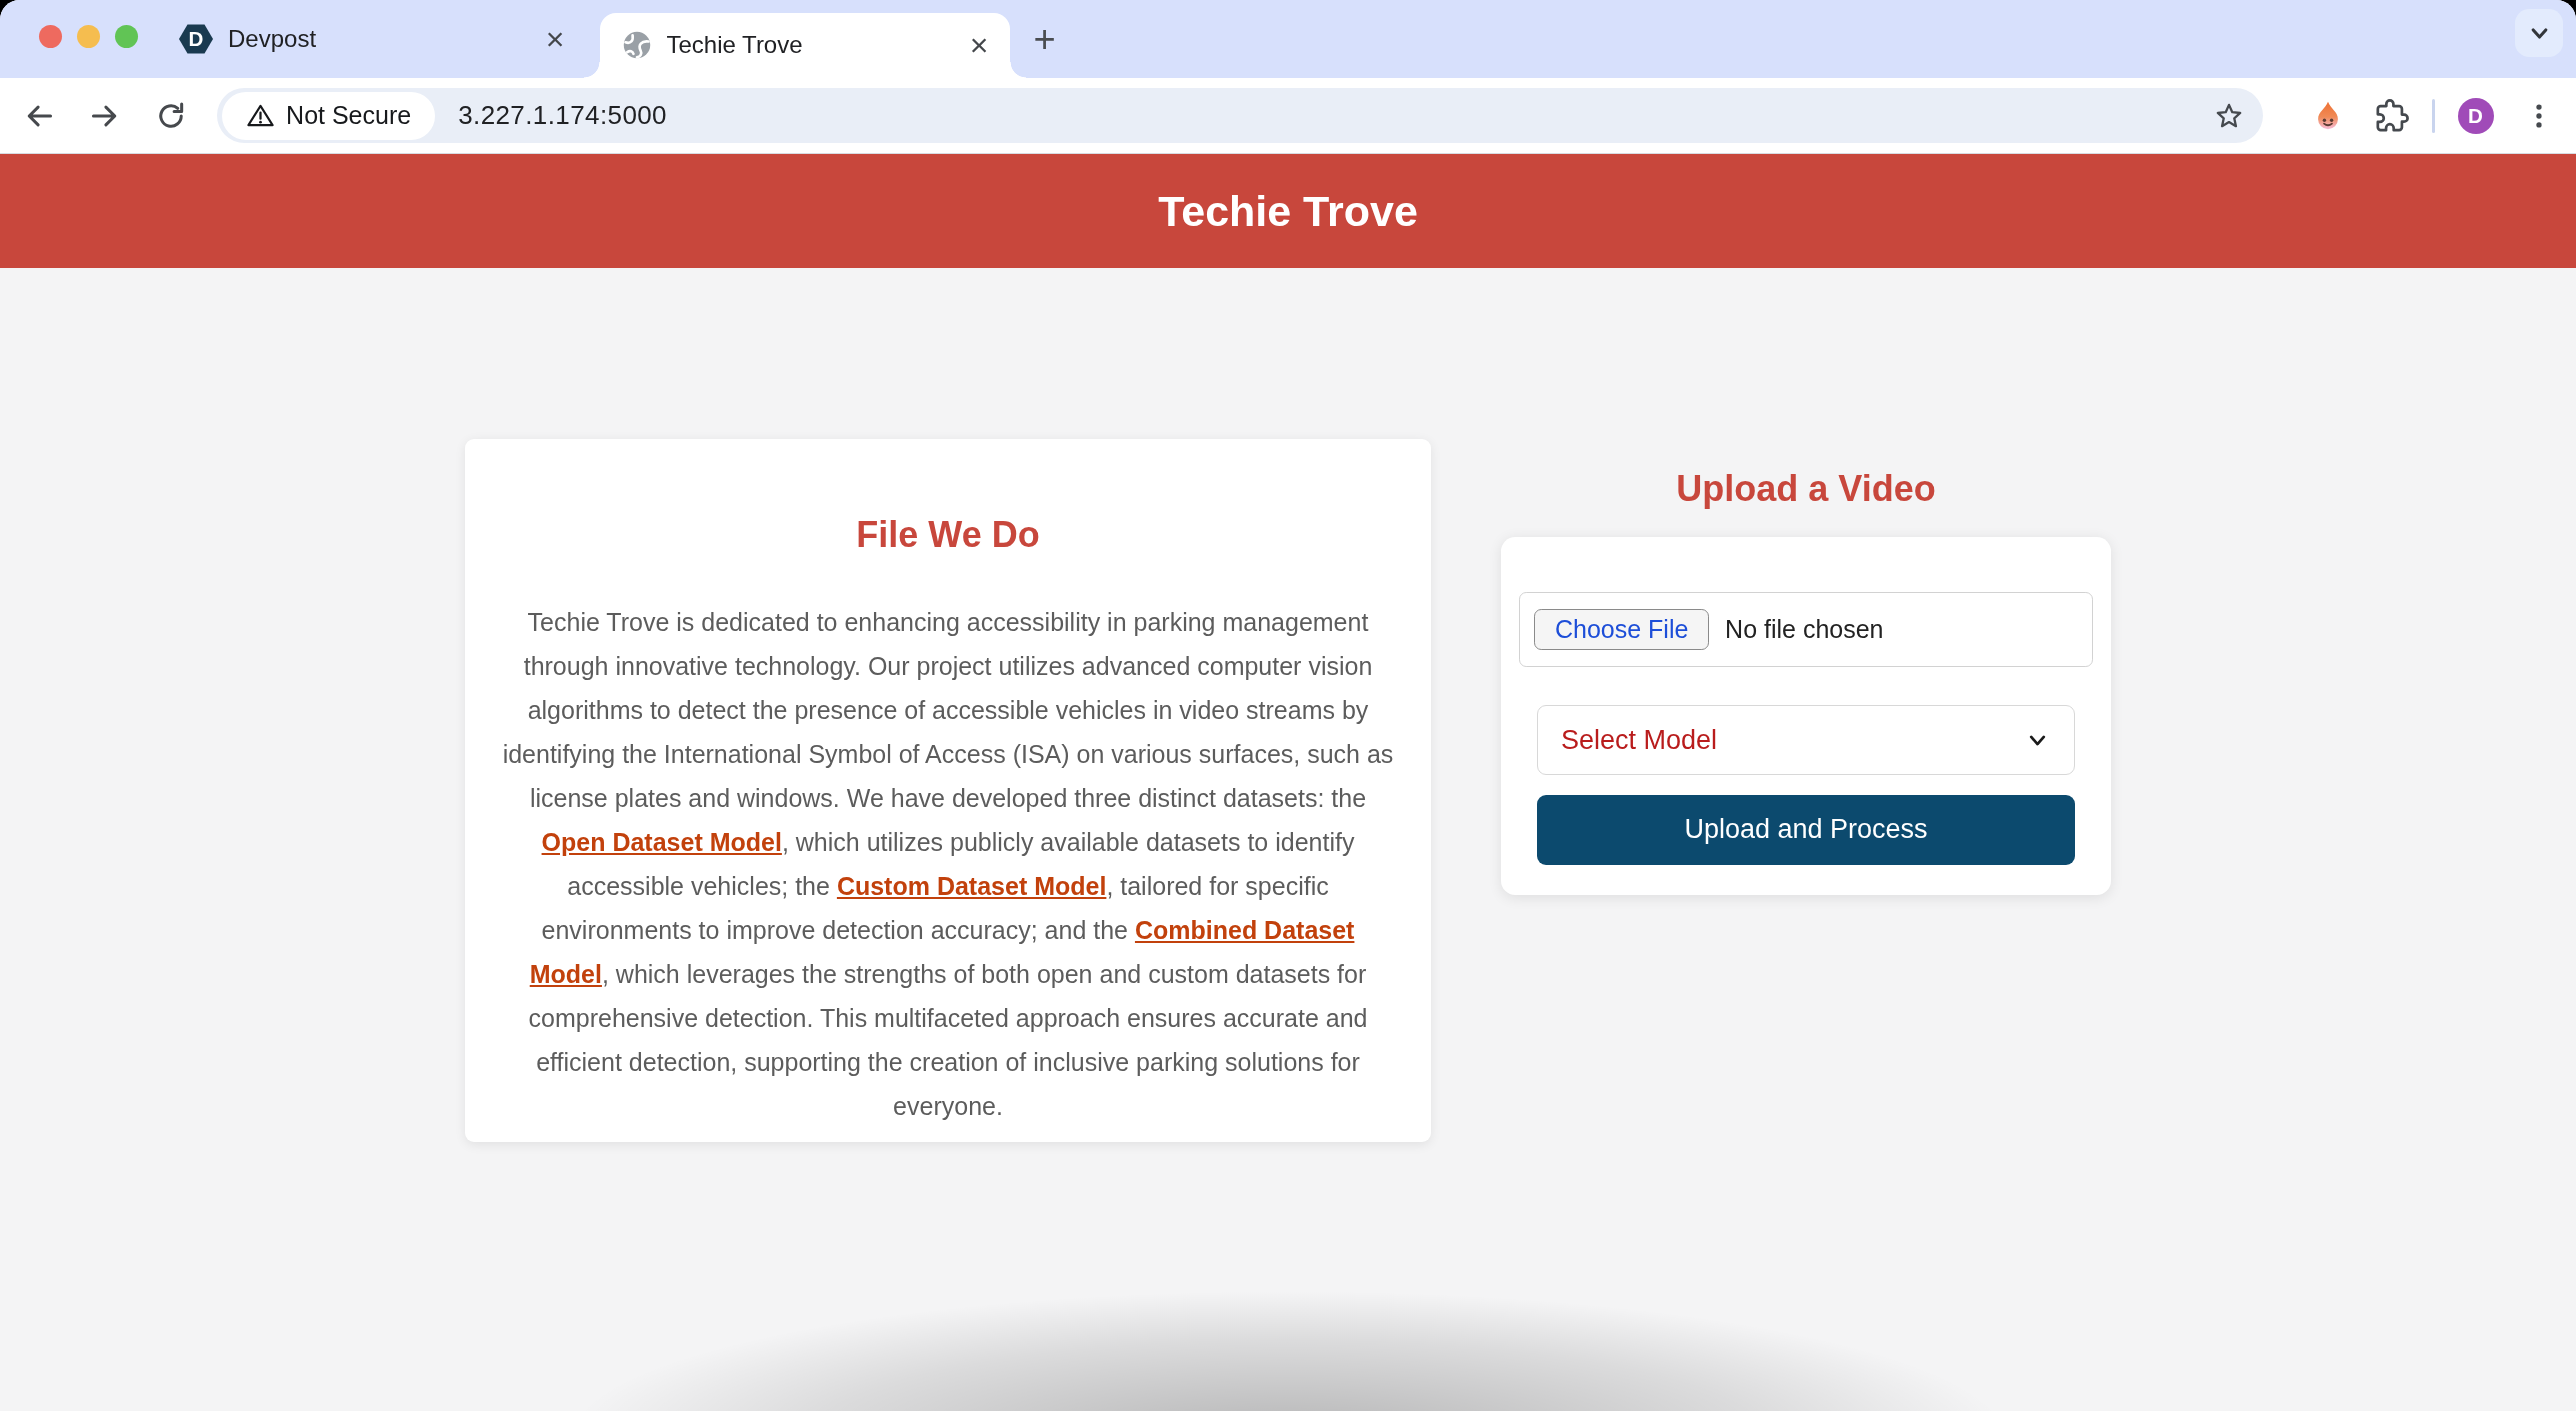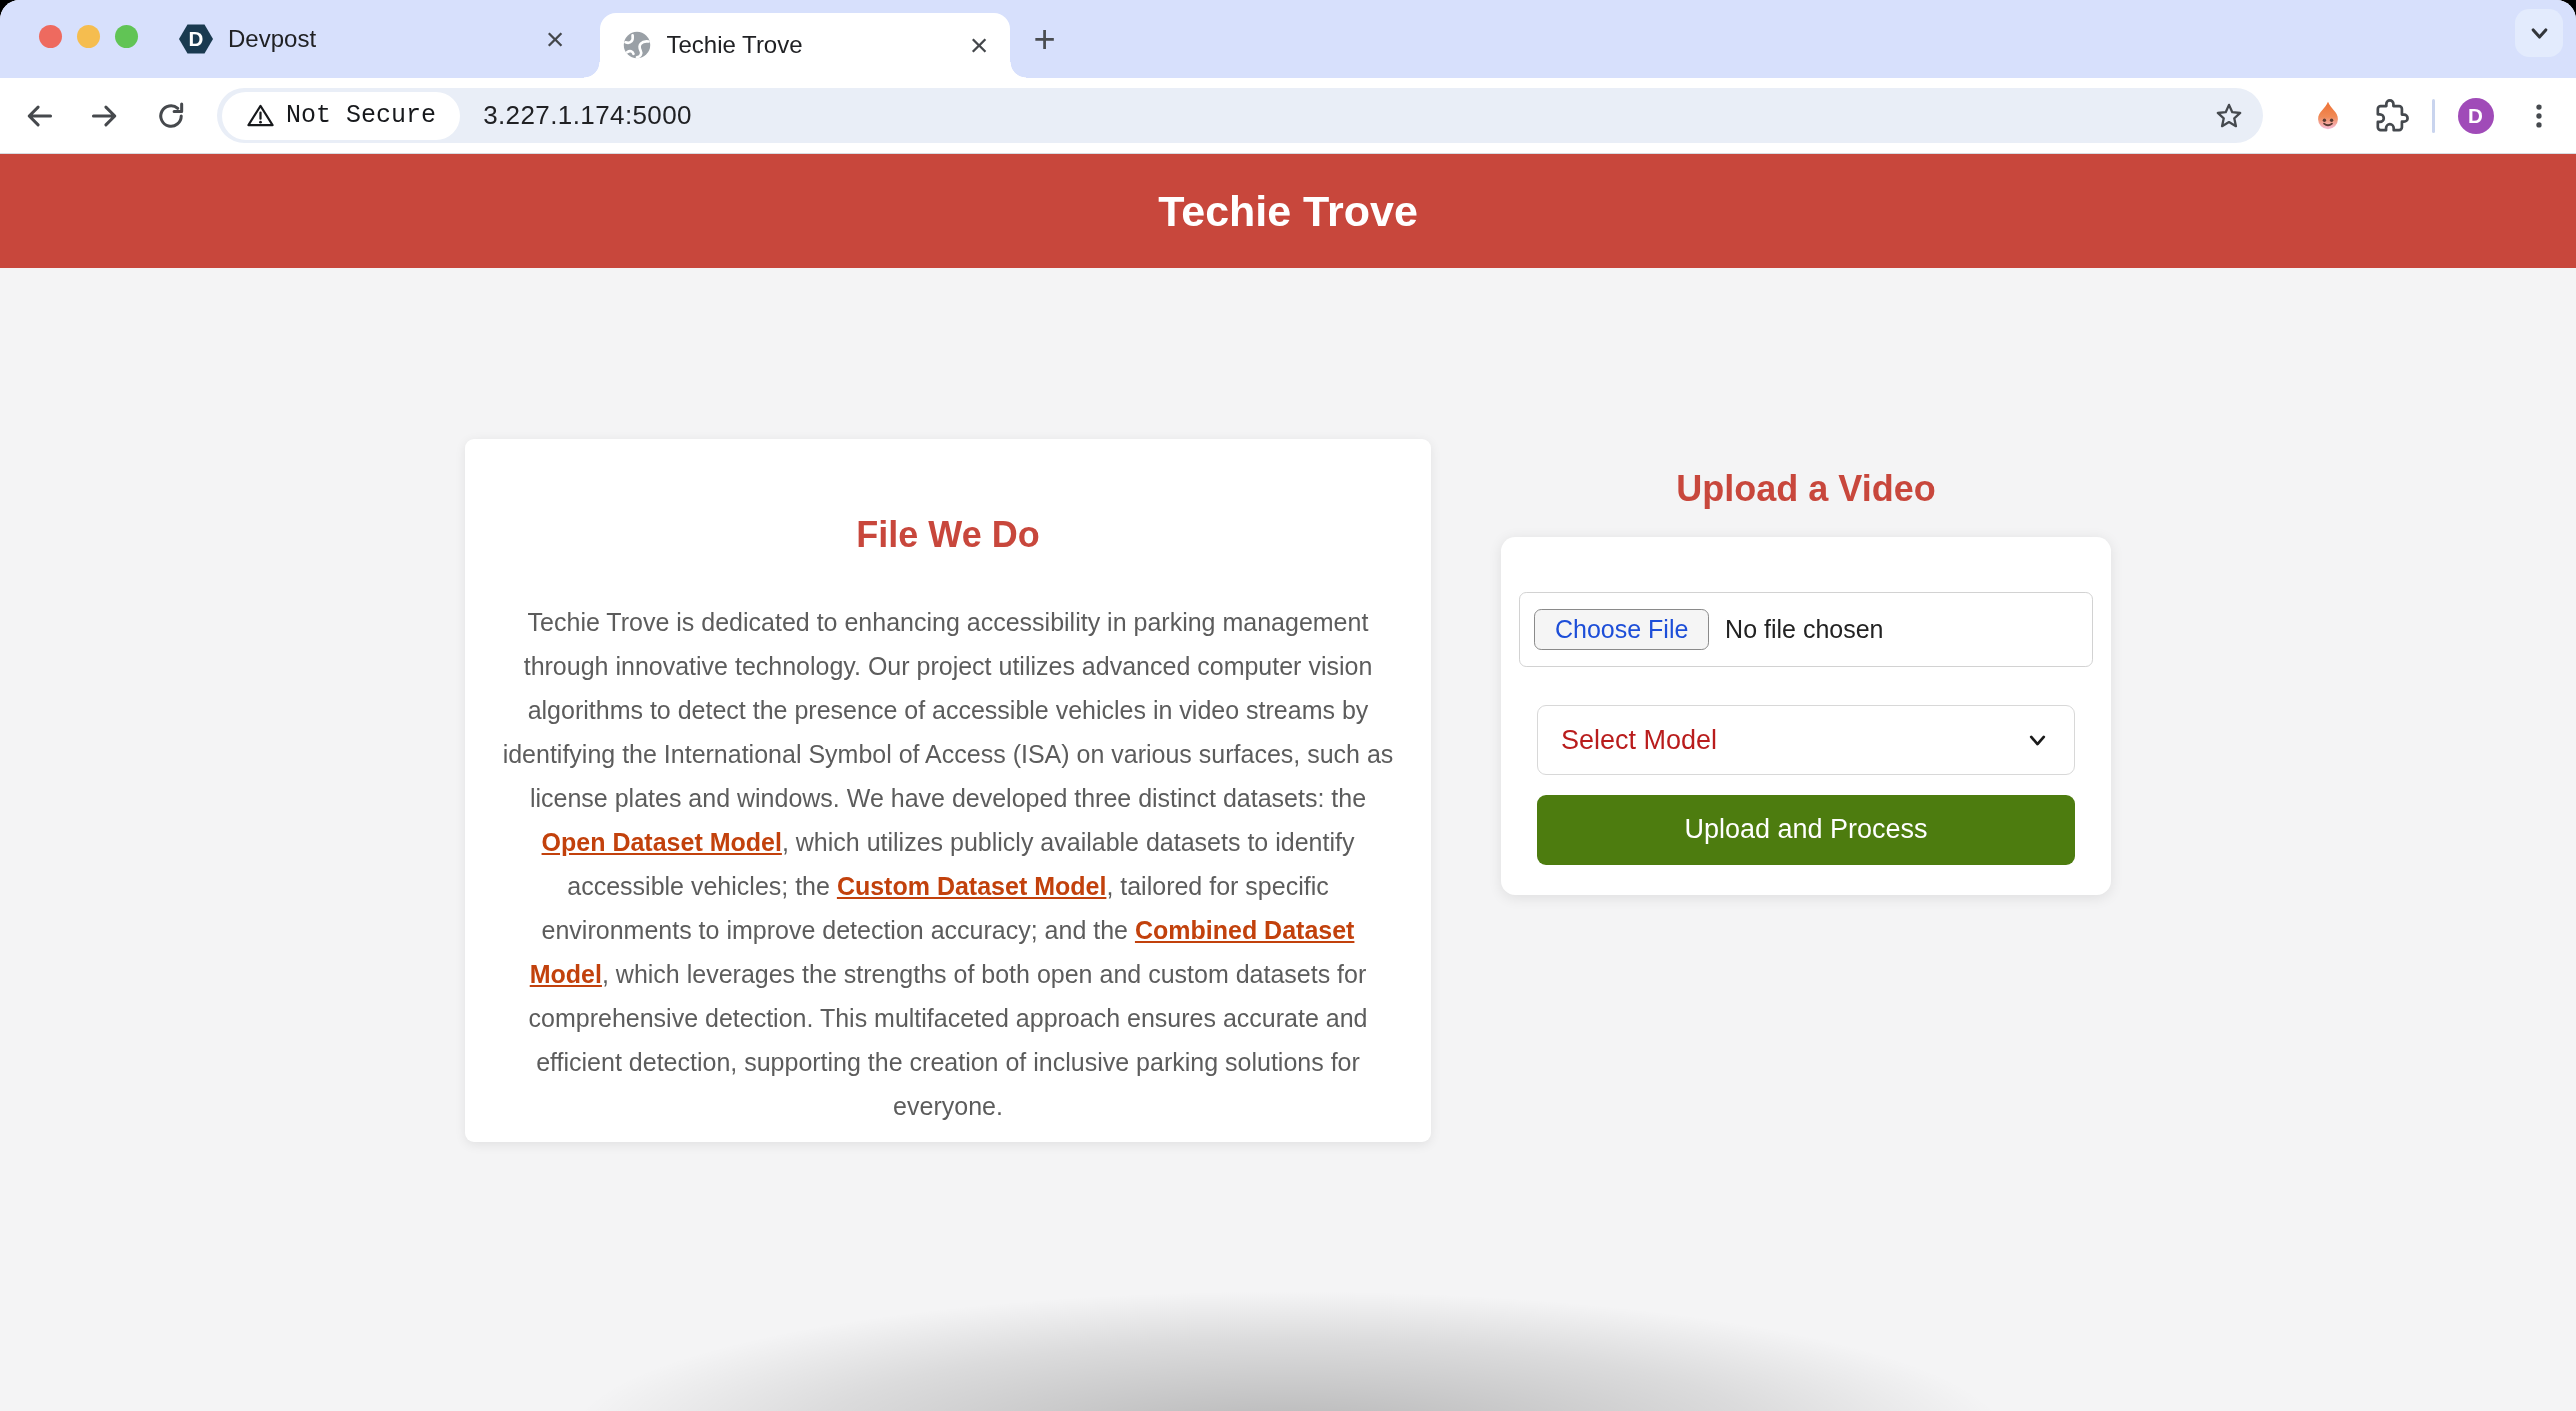--- a/index.html
+++ b/index.html
@@ -35,21 +35,21 @@
                    background:#e3ebfd; display:flex; align-items:center; justify-content:center; }
 
   
   .toolbar { position:relative; height:76px; background:#fff; border-bottom:1.8px solid #d8dbe1;
              display:flex; align-items:center; flex:none; }
   .nav-group { display:flex; align-items:center; gap:34px; margin-left:23px; flex:none; }
   .omnibox { position:relative; margin-left:30px; width:2046px; height:55px; border-radius:28px;
              background:#e9eef7; display:flex; align-items:center; padding:0 18px 0 4.5px; flex:none; }
   .sec-chip { height:48px; border-radius:24px; background:#fff; display:flex; align-items:center;
               gap:11.6px; padding:0 24px; flex:none; }
-  .sec-chip .label { font-size:25px; color:#17191c;font-family:Liberation Mono, monospace; }
+  .sec-chip .label { font-size:25px; color:#17191c; }
   .url-text { margin-left:23px; font-size:26px; color:#202124; letter-spacing:0.4px; }
   .star-wrap { margin-left:auto; display:flex; align-items:center; }
   .right-icons { position:absolute; right:21.5px; top:0; height:100%; display:flex; align-items:center; }
   .gap34{width:30px;flex:none;} .gap26{width:23px;flex:none;} .gap32{width:29px;flex:none;}
   .vsep { width:2.7px; height:34px; background:#c9d4ee; border-radius:1.8px; flex:none; }
   .avatar { width:36px; height:36px; border-radius:50%; background:#a04bb8; color:#fff; font-size:20.6px;
             font-weight:bold; display:flex; align-items:center; justify-content:center; flex:none; }
 
   
   .site-header { height:114px; background:#c8473c; display:flex; align-items:center; justify-content:center; flex:none; }
@@ -68,21 +68,21 @@
   .upload-card { position:absolute; left:1501px; top:269px; width:610px; height:358px; background:#fff;
                  border-radius:14.3px; box-shadow:0 2.7px 14.3px rgba(0,0,0,0.09); padding-top:55px; }
   .file-box { margin:0 auto; width:574px; height:75px; border:1.8px solid #d2d2d2; border-radius:7.2px;
               display:flex; align-items:center; padding-left:14.3px; background:#fff; }
   .choose-file-btn { height:41px; padding:0 19.7px; font-size:25px; font-family:inherit; color:#1d4ed8;
                      background:#f5f5f5; border:1.8px solid #8a8a8a; border-radius:7.2px; }
   .file-status { margin-left:16px; font-size:25px; color:#222; }
   .model-select { margin:38px auto 0; width:538px; height:70px; border:1.8px solid #d8d8d8; border-radius:9px;
                   display:flex; align-items:center; justify-content:space-between; padding:0 23px; background:#fff; }
   .model-select .value { font-size:27px; color:#b91c1c; }
-  .submit-btn { display:block; margin:19.7px auto 0; width:538px; height:70px; background:#4d7c0f; color:#fff;
+  .submit-btn { display:block; margin:19.7px auto 0; width:538px; height:70px; background:#0c4a6e; color:#fff;
                 font-size:27px; font-family:inherit; border:none; border-radius:9px; }
 
   .bottom-shadow { position:absolute; left:376px; right:376px; bottom:0; height:143px; pointer-events:none;
                    background:radial-gradient(ellipse 58% 150% at 50% 118%, rgba(0,0,0,0.26) 0%, rgba(0,0,0,0.10) 45%, rgba(0,0,0,0) 68%); }
 
   svg { display:block; }
 </style>
 </head>
 <body>
 

